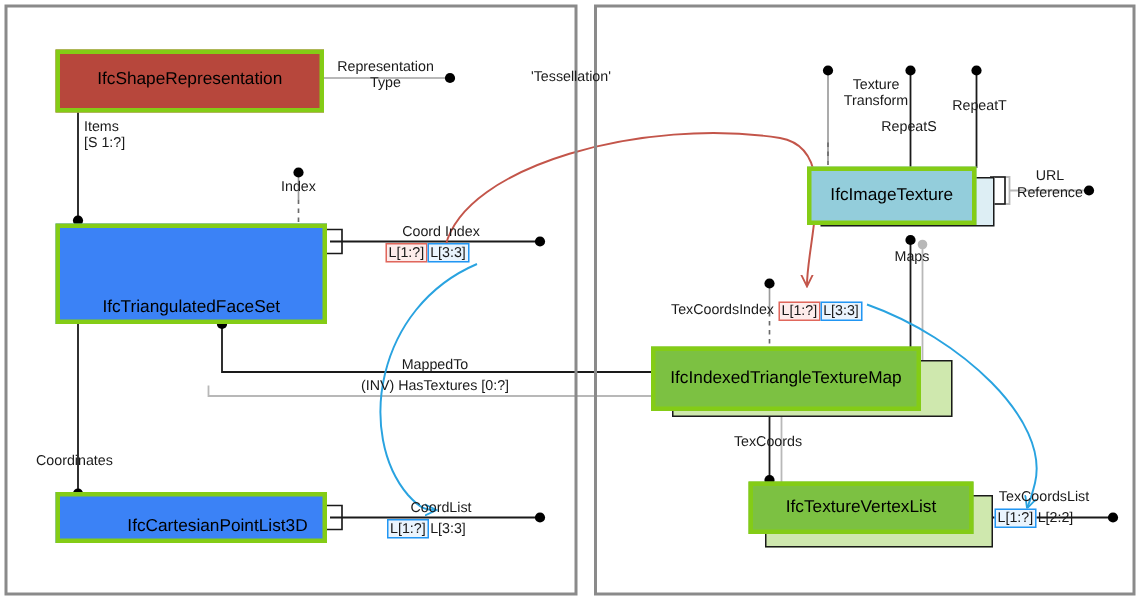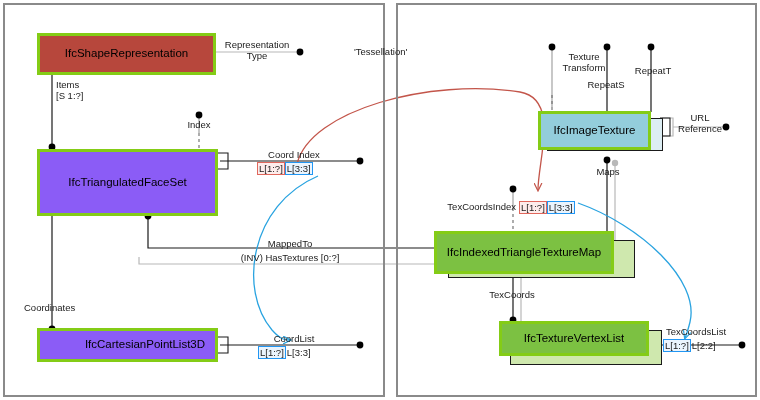--- a/index.html
+++ b/index.html
@@ -28,21 +28,21 @@
     align-items: center;
     justify-content: center;
     text-align: center;
     font-weight: normal;
     font-size: 11.5px;
     color: #000000;
     line-height: 1.18;
     z-index: 6;
   }
   .ebox.red    { background: #b7473c; }
-  .ebox.purple { background: #8b5cf6; }
+  .ebox.purple { background: #3b82f6; align-items: flex-end; }
   .ebox.green  { background: #7cc142; }
   .ebox.cyan   { background: #93cddb; }
 
   .shadow {
     position: absolute;
     border: 1px solid #1a1a1a;
     z-index: 5;
   }
   .shadow.green-s { background: #cfe8ae; }
   .shadow.cyan-s  { background: #ddeef4; }

